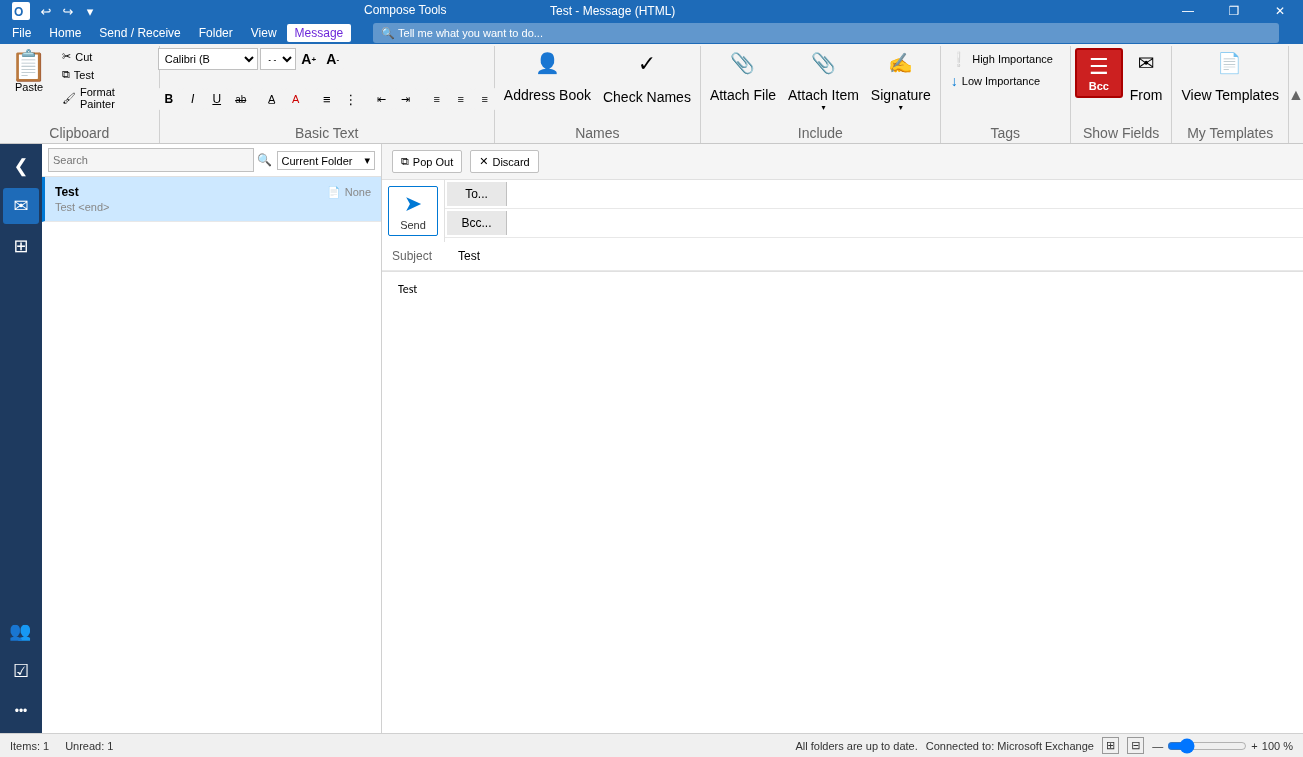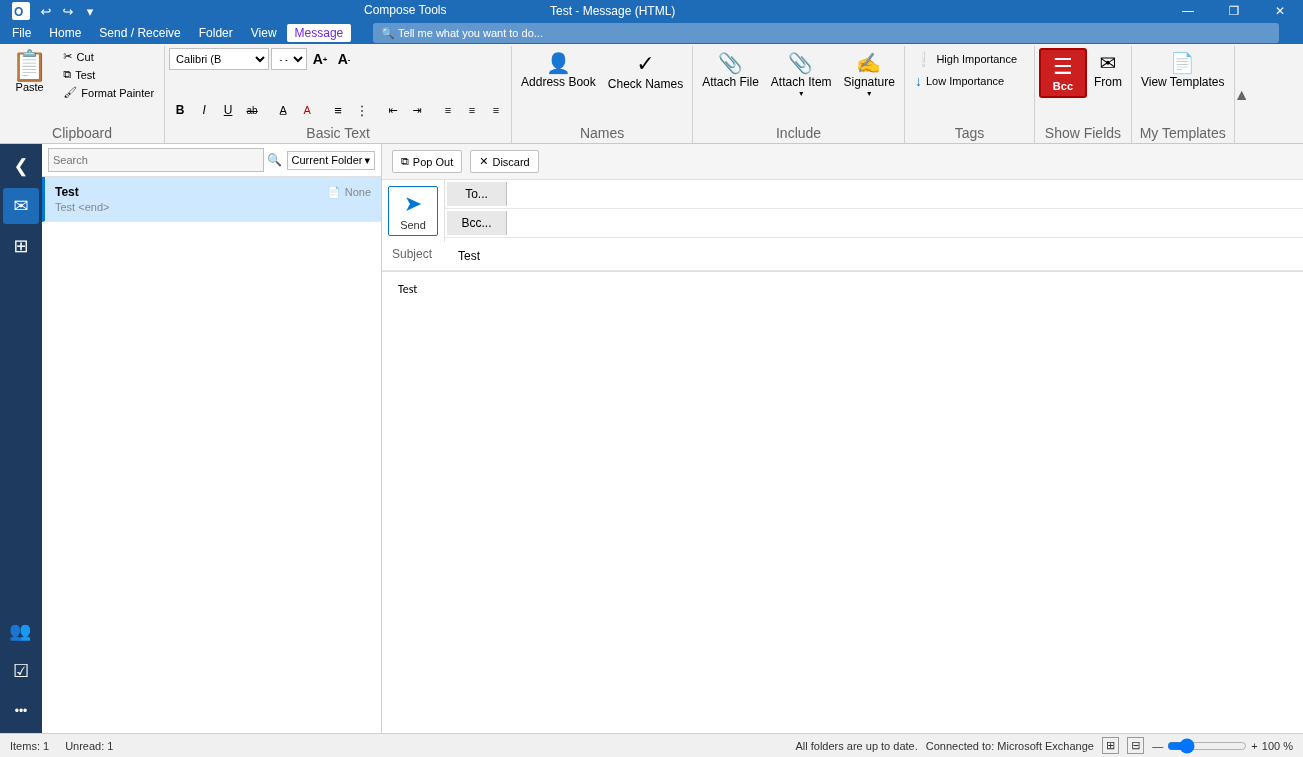--- a/index.html
+++ b/index.html
@@ -74,21 +74,21 @@
       flex-direction: column;
       align-items: center;
       justify-content: flex-start;
       padding: 4px 4px 2px;
       min-width: 36px;
       cursor: pointer;
       border-radius: 3px;
       border: 1px solid transparent;
     }
     .ribbon-btn .icon { font-size: 20px; line-height: 1; }
-    .ribbon-btn .label { font-size: 12px; margin-top: 2px; white-space: nowrap; }
+    .ribbon-btn .label { font-size: 14px; margin-top: 14px; white-space: nowrap; }
     
     
     .clipboard-group {
       display: flex;
       align-items: stretch;
       padding: 2px 4px;
       border-right: 1px solid #d0d0d0;
       flex-direction: column;
     }
     .clipboard-inner {
@@ -254,22 +254,22 @@
     .folder-search input {
       flex: 1;
       height: 24px;
       border: 1px solid #c0c0c0;
       padding: 0 4px;
       font-size: 11px;
       background: #f5f5f5;
     }
     .search-scope {
       display: flex;
-      align-items: center;
-      gap: 2px;
+      align-items: flex-end;
+      gap: 12px;
       font-size: 11px;
       padding: 2px 4px;
       border: 1px solid #c0c0c0;
       background: white;
       cursor: pointer;
     }
     .folder-filters {
       display: flex;
       align-items: center;
       padding: 4px 8px;
@@ -338,20 +338,21 @@
       cursor: pointer;
       font-size: 11px;
       border-radius: 2px;
     }
 
     .compose-fields {
       border-bottom: 1px solid #e0e0e0;
     }
     .compose-field-row {
       display: flex;
+      align-items: center;
       border-bottom: 1px solid #e8e8e8;
     }
     .compose-field-btn {
       min-width: 60px;
       padding: 5px 8px;
       border: none;
       background: #e8e8e8;
       cursor: pointer;
       font-size: 12px;
       text-align: center;
@@ -550,21 +551,21 @@
         <div class="clip-small">
           <span>🖌</span>
           <span>Format Painter</span>
         </div>
       </div>
     </div>
     <div class="ribbon-group-label">Clipboard</div>
   </div>
 
   <div class="ribbon-group" style="min-width:160px;">
-    <div class="ribbon-group-items" style="flex-direction:column; gap:16px;justify-content:space-between;">
+    <div class="ribbon-group-items" style="flex-direction:column; gap:16px;">
       <div class="text-format-row">
         <select class="font-select">
           <option>Calibri (B</option>
         </select>
         <select class="font-size-select">
           <option>11</option>
         </select>
         <div class="format-btn" style="font-size:14px; font-weight:bold;">A<sup style="font-size:8px;">+</sup></div>
         <div class="format-btn" style="font-size:14px; font-weight:bold;">A<sup style="font-size:8px;">-</sup></div>
       </div>

